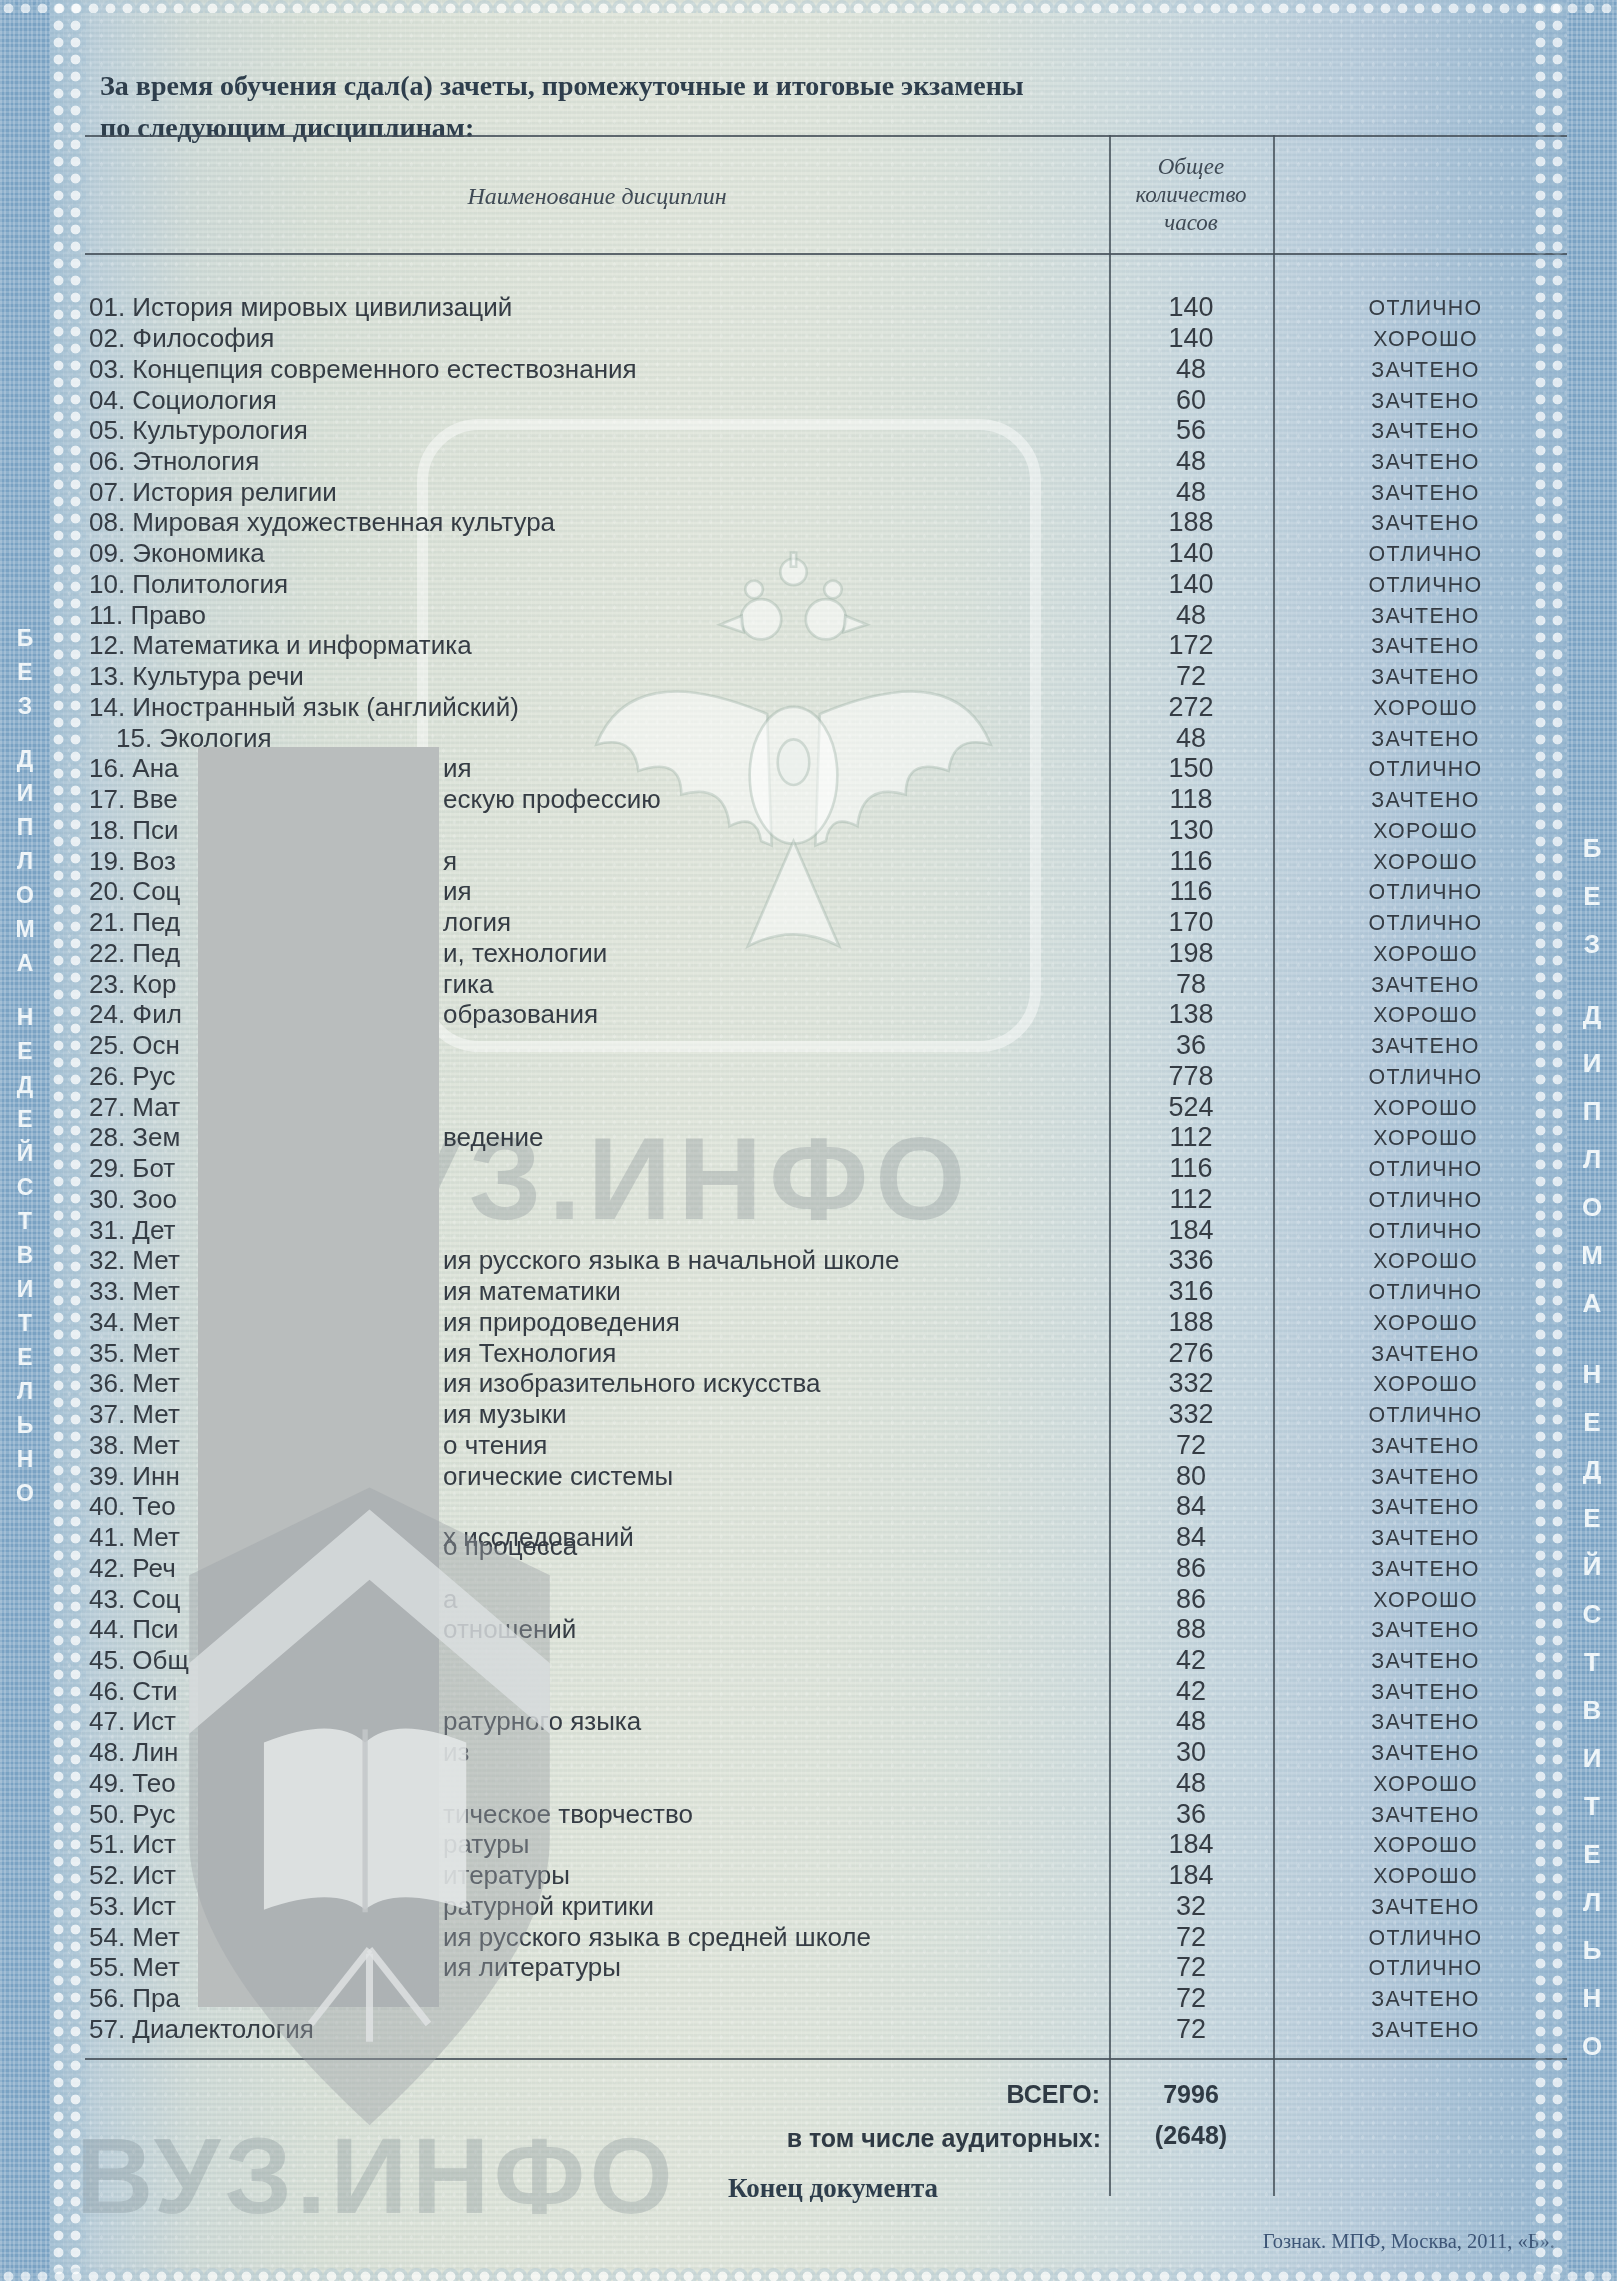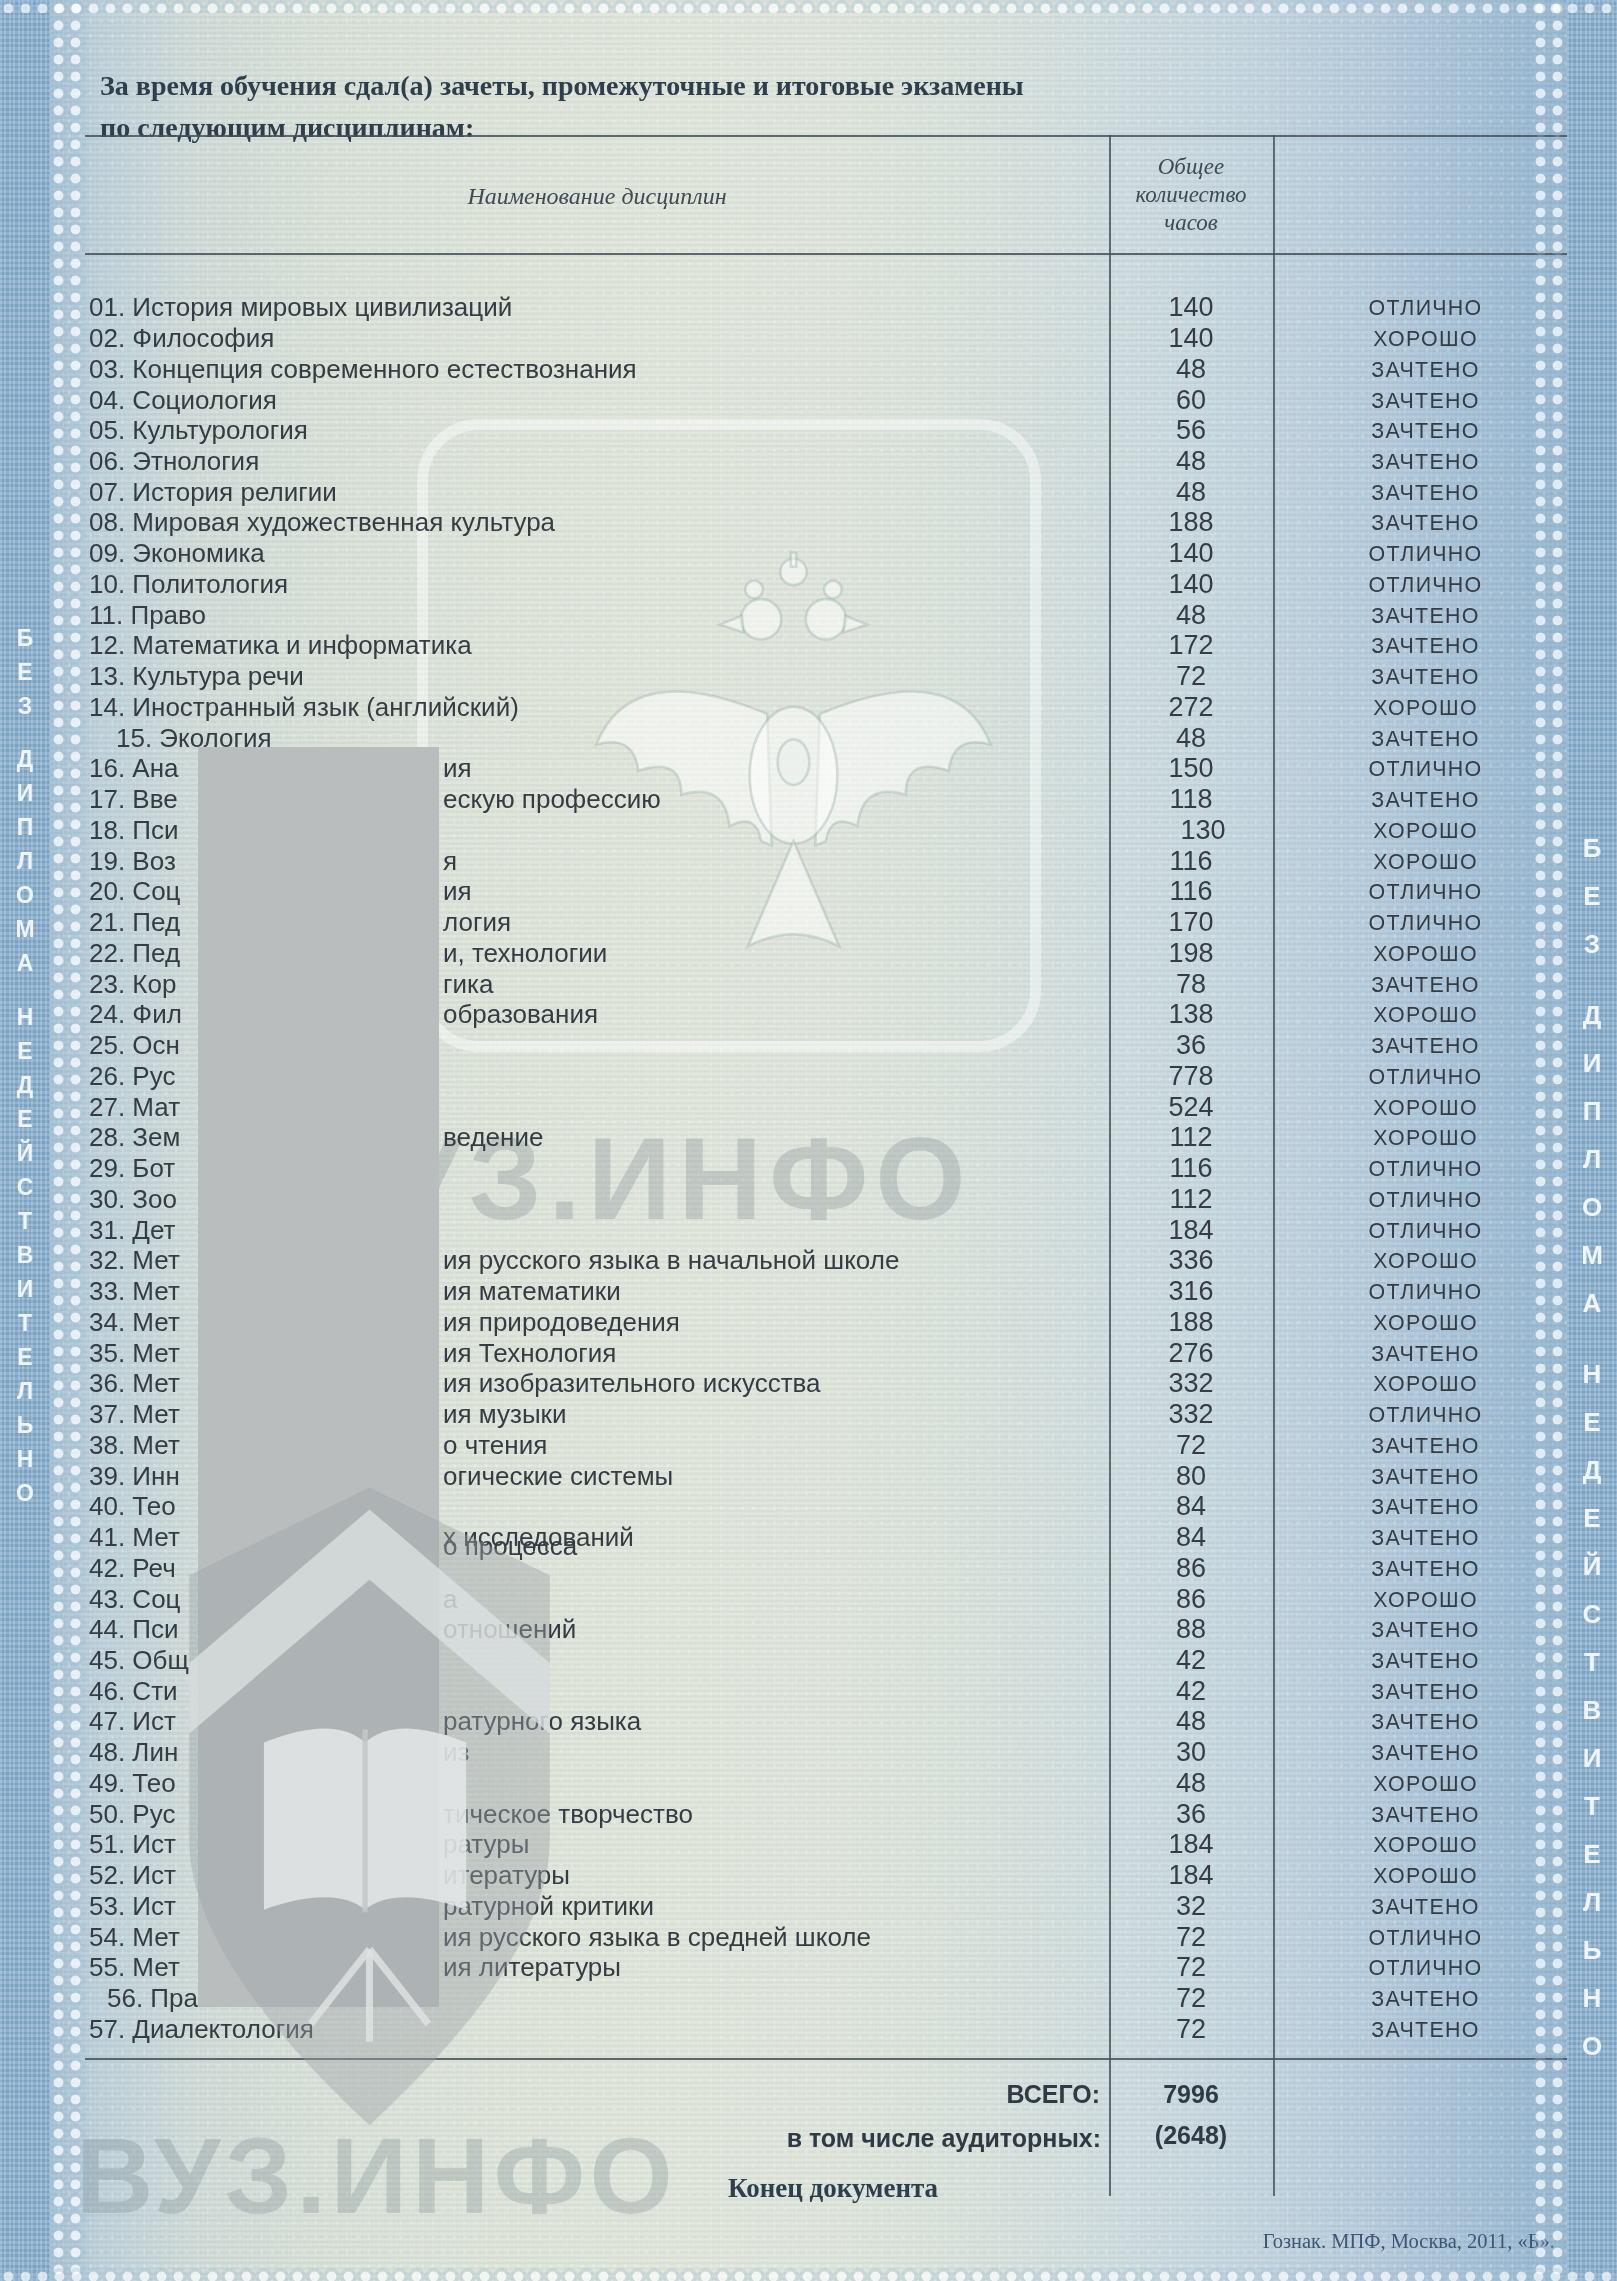--- a/index.html
+++ b/index.html
@@ -148,21 +148,21 @@
       <div class="cell grade" style="top: 723px; left: 1274px; width: 303px;">ЗАЧТЕНО</div>
       <div class="cell name" style="top: 753px; left: 89px;">16. Ана</div>
       <div class="cell name" style="top: 753px; left: 443px;">ия</div>
       <div class="cell hours" style="top: 753px; left: 1111px; width: 160px;">150</div>
       <div class="cell grade" style="top: 753px; left: 1274px; width: 303px;">ОТЛИЧНО</div>
       <div class="cell name" style="top: 784px; left: 89px;">17. Вве</div>
       <div class="cell name" style="top: 784px; left: 443px;">ескую профессию</div>
       <div class="cell hours" style="top: 784px; left: 1111px; width: 160px;">118</div>
       <div class="cell grade" style="top: 784px; left: 1274px; width: 303px;">ЗАЧТЕНО</div>
       <div class="cell name" style="top: 815px; left: 89px;">18. Пси</div>
-      <div class="cell hours" style="top: 815px; left: 1111px; width: 160px; padding-left: 12px;">130</div>
+      <div class="cell hours" style="top: 815px; left: 1111px; width: 160px;">130</div>
       <div class="cell grade" style="top: 815px; left: 1274px; width: 303px;">ХОРОШО</div>
       <div class="cell name" style="top: 846px; left: 89px;">19. Воз</div>
       <div class="cell name" style="top: 846px; left: 443px;">я</div>
       <div class="cell hours" style="top: 846px; left: 1111px; width: 160px;">116</div>
       <div class="cell grade" style="top: 846px; left: 1274px; width: 303px;">ХОРОШО</div>
       <div class="cell name" style="top: 876px; left: 89px;">20. Соц</div>
       <div class="cell name" style="top: 876px; left: 443px;">ия</div>
       <div class="cell hours" style="top: 876px; left: 1111px; width: 160px;">116</div>
       <div class="cell grade" style="top: 876px; left: 1274px; width: 303px;">ОТЛИЧНО</div>
       <div class="cell name" style="top: 907px; left: 89px;">21. Пед</div>
@@ -288,21 +288,21 @@
       <div class="cell hours" style="top: 1891px; left: 1111px; width: 160px;">32</div>
       <div class="cell grade" style="top: 1891px; left: 1274px; width: 303px;">ЗАЧТЕНО</div>
       <div class="cell name" style="top: 1922px; left: 89px;">54. Мет</div>
       <div class="cell name" style="top: 1922px; left: 443px;">ия русского языка в средней школе</div>
       <div class="cell hours" style="top: 1922px; left: 1111px; width: 160px;">72</div>
       <div class="cell grade" style="top: 1922px; left: 1274px; width: 303px;">ОТЛИЧНО</div>
       <div class="cell name" style="top: 1952px; left: 89px;">55. Мет</div>
       <div class="cell name" style="top: 1952px; left: 443px;">ия литературы</div>
       <div class="cell hours" style="top: 1952px; left: 1111px; width: 160px;">72</div>
       <div class="cell grade" style="top: 1952px; left: 1274px; width: 303px;">ОТЛИЧНО</div>
-      <div class="cell name" style="top: 1983px; left: 89px; margin-left: 18px;">56. Пра</div>
+      <div class="cell name" style="top: 1983px; left: 89px;">56. Пра</div>
       <div class="cell hours" style="top: 1983px; left: 1111px; width: 160px;">72</div>
       <div class="cell grade" style="top: 1983px; left: 1274px; width: 303px;">ЗАЧТЕНО</div>
       <div class="cell name" style="top: 2014px; left: 89px;">57. Диалектология</div>
       <div class="cell hours" style="top: 2014px; left: 1111px; width: 160px;">72</div>
       <div class="cell grade" style="top: 2014px; left: 1274px; width: 303px;">ЗАЧТЕНО</div>
     </div>
 
   <div class="abs redaction" style="left:198px;top:747px;width:241px;height:1260px;"></div>
 
   <svg class="abs" style="left:151px;top:1461px;" width="437" height="695" viewBox="0 0 490 790">

